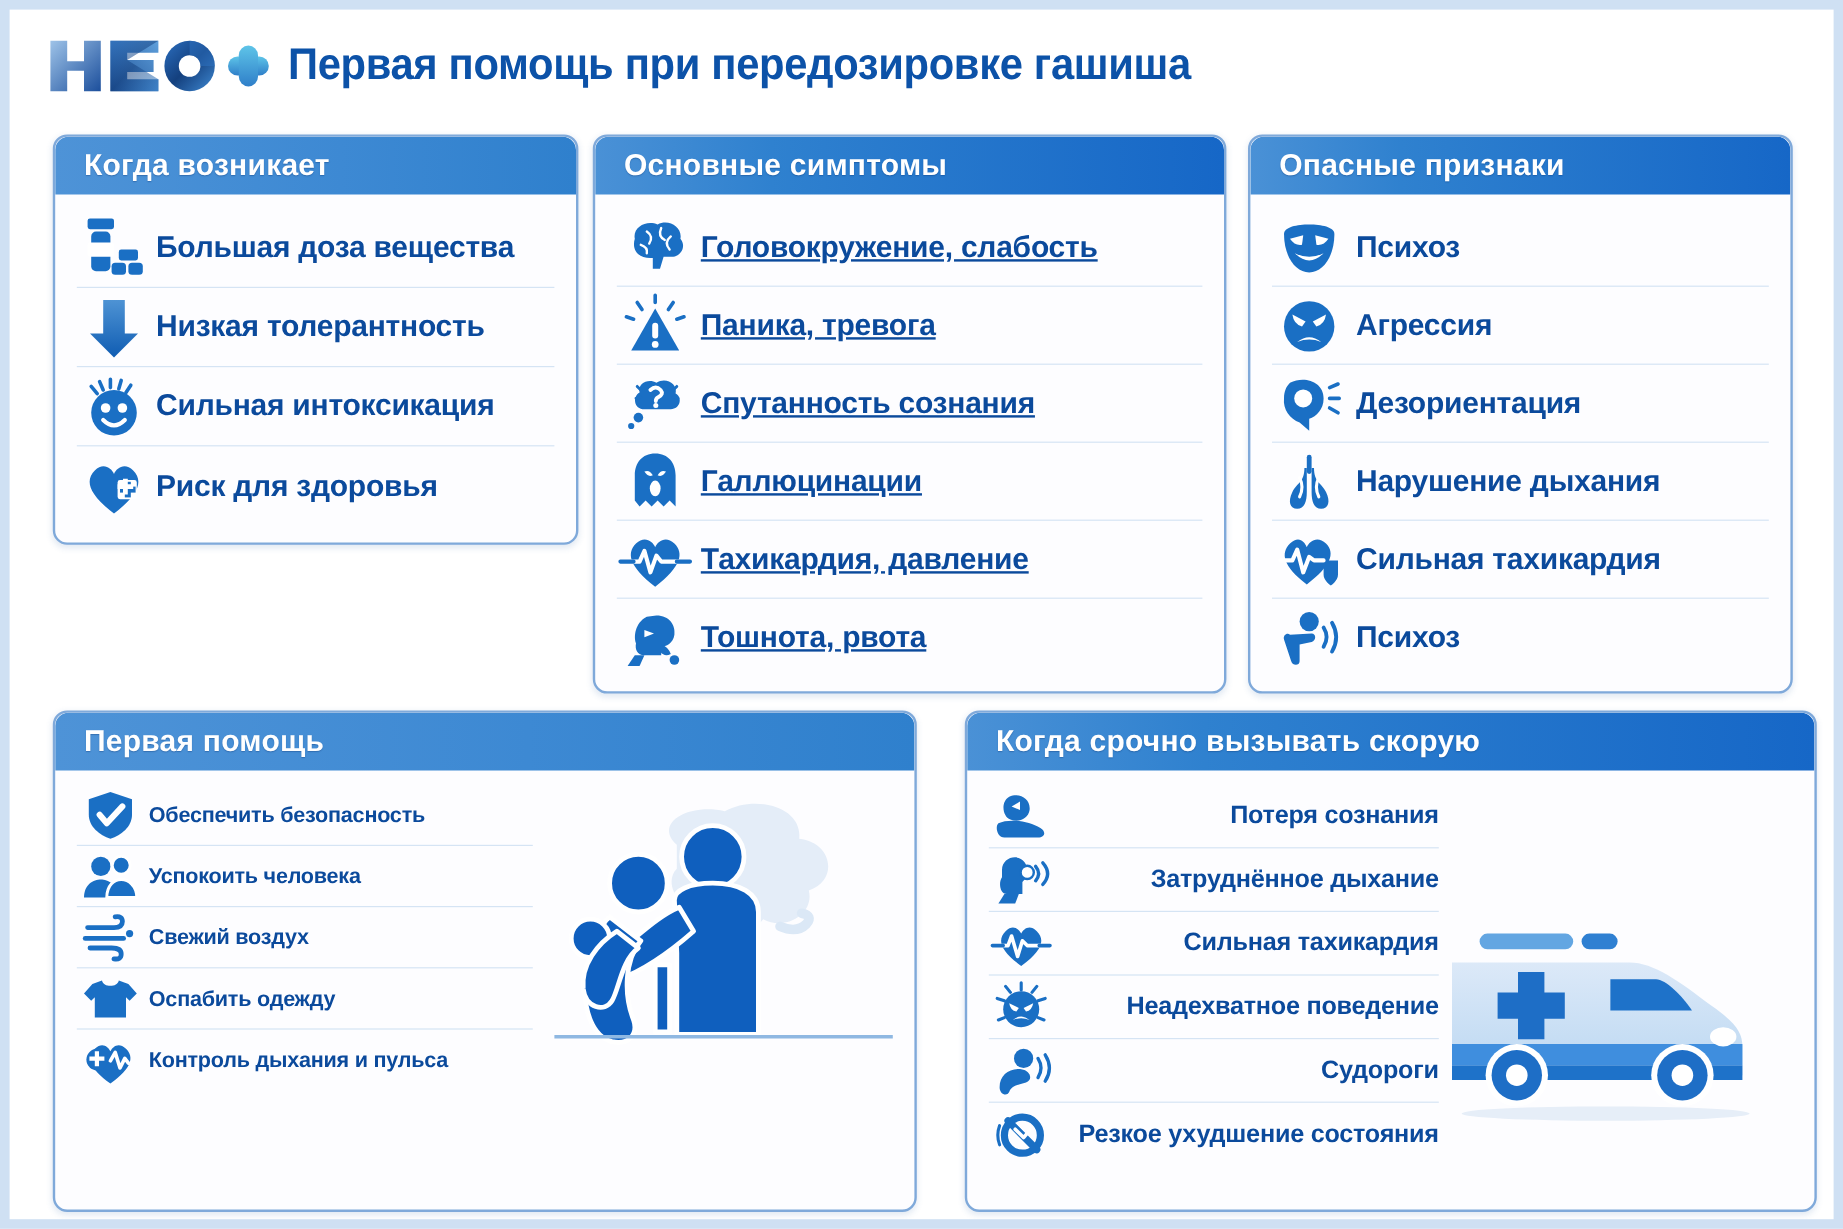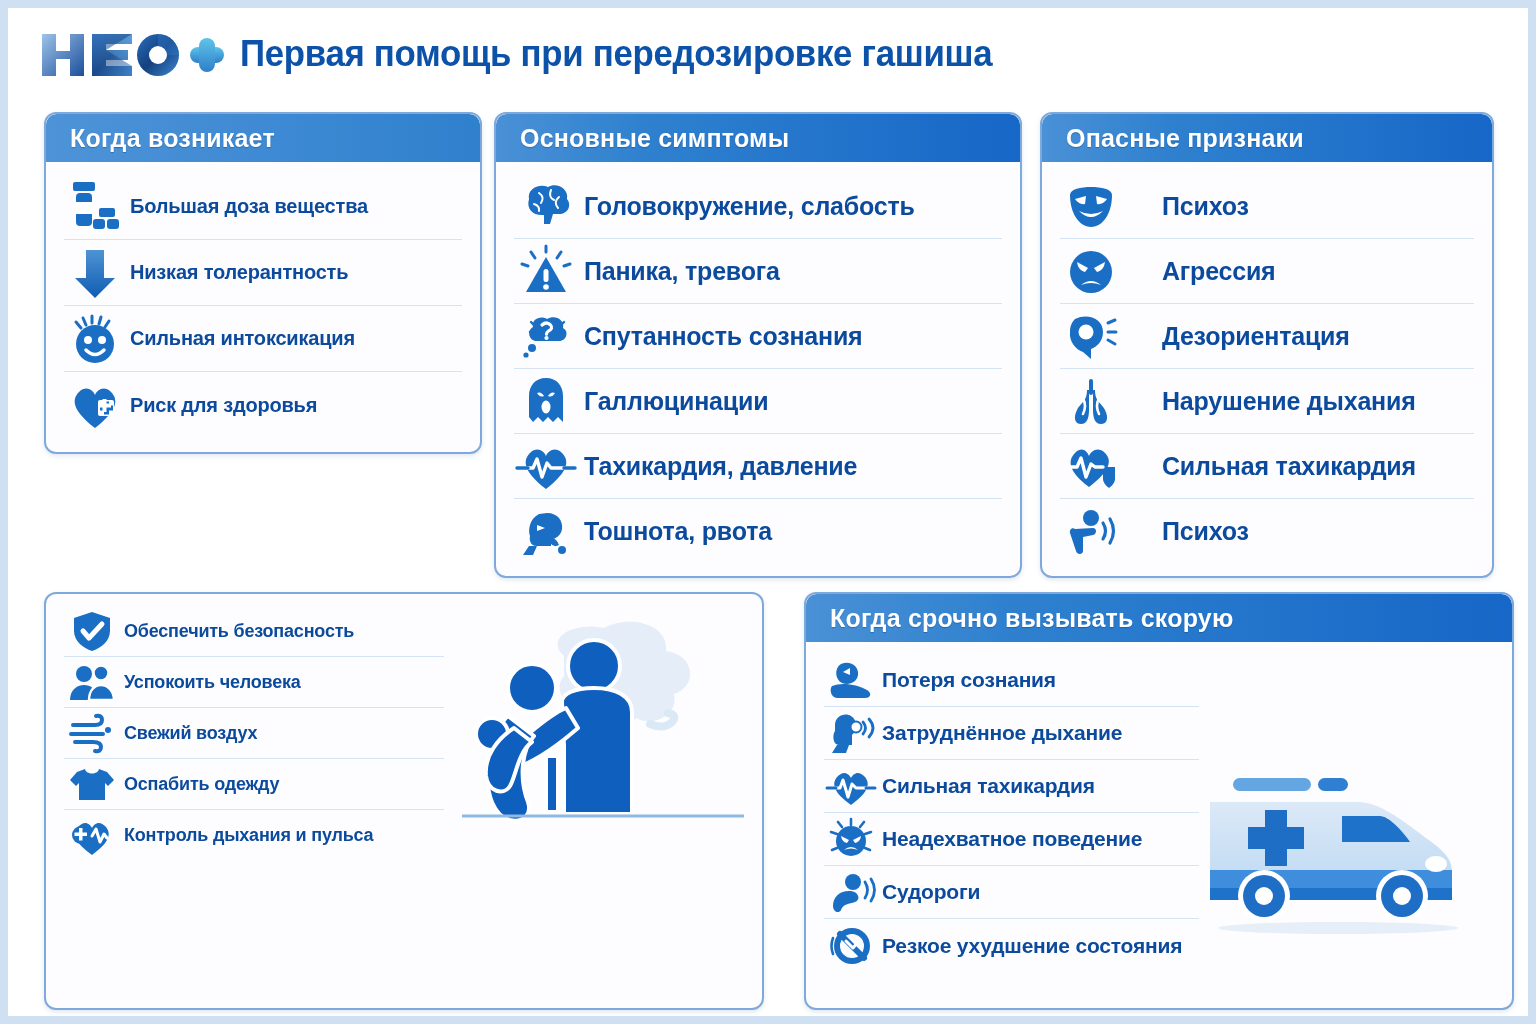--- a/index.html
+++ b/index.html
@@ -102,52 +102,52 @@
     color: #0b4a9c;
     font-weight: bold;
     white-space: nowrap;
     letter-spacing: -0.2px;
   }
 
   
   #card-when { left: 36px; top: 104px; width: 438px; height: 342px; }
   #card-when .row { height: 66px; }
   #card-when .row .icon { width: 62px; height: 58px; margin-right: 4px; }
-  #card-when .row .label { font-size: 20px; }
+  #card-when .row .label { font-size: 25px; }
 
   
   #card-symptoms { left: 486px; top: 104px; width: 528px; height: 466px; }
   #card-symptoms .row { height: 65px; }
   #card-symptoms .row .icon { width: 64px; height: 58px; margin-right: 6px; }
-  #card-symptoms .row .label { font-size: 25px; }
+  #card-symptoms .row .label { font-size: 25px; text-decoration: underline; }
 
   
   #card-danger { left: 1032px; top: 104px; width: 454px; height: 466px; }
-  #card-danger .row { height: 65px; gap: 32px; }
+  #card-danger .row { height: 65px; }
   #card-danger .row .icon { width: 62px; height: 58px; margin-right: 8px; }
   #card-danger .row .label { font-size: 25px; }
 
   
   #card-aid { left: 36px; top: 584px; width: 720px; height: 418px; }
   #card-aid .list { width: 380px; }
   #card-aid .row { height: 51px; }
   #card-aid .row .icon { width: 56px; height: 46px; margin-right: 4px; }
   #card-aid .row .label { font-size: 18px; }
   #card-aid .illus {
     position: absolute;
     right: 8px;
     top: 22px;
     width: 300px;
     height: 250px;
   }
 
   
   #card-emergency { left: 796px; top: 584px; width: 710px; height: 418px; }
   #card-emergency .list { width: 375px; }
-  #card-emergency .row { height: 53px; }
+  #card-emergency .row { height: 53px; justify-content: space-between; }
   #card-emergency .row .icon { width: 54px; height: 46px; margin-right: 4px; }
   #card-emergency .row .label { font-size: 21px; }
   #card-emergency .illus {
     position: absolute;
     right: 24px;
     top: 118px;
     width: 300px;
     height: 180px;
   }
 
@@ -444,20 +444,23 @@
           </g>
             </svg>
         </span>
         <span class="label">Психоз</span>
       </div>
 
     </div>
   </div>
 
   <div class="card" id="card-aid">
+    <div class="card-head soft">
+      <span class="card-head-title">Первая помощь</span>
+    </div>
     <div class="card-body">
       <div class="list">
 
         <div class="row">
           <span class="icon">
             <svg viewBox="0 0 50 44" width="50" height="44">
               <path d="M25 3 L43 9 V22 C43 32 34 39 25 42 C16 39 7 32 7 22 V9 Z" fill="#1a6fc4"></path>
               <path d="M16 22 L22 29 L35 15" stroke="#fff" stroke-width="5" fill="none" stroke-linecap="round" stroke-linejoin="round"></path>
             </svg>
           </span>

